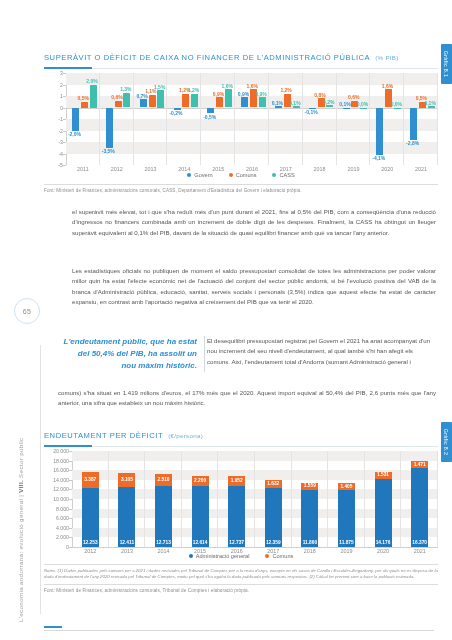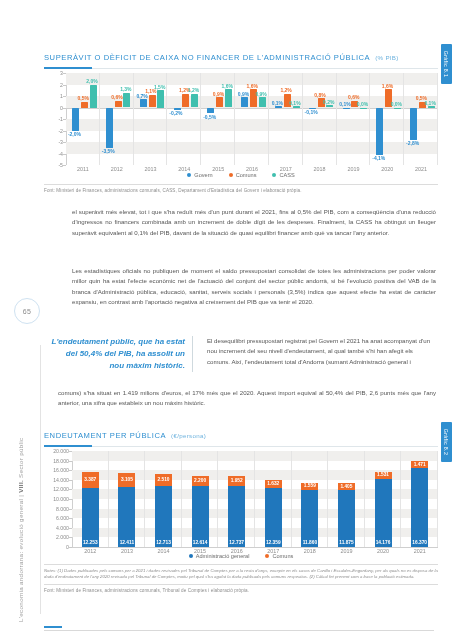--- a/index.html
+++ b/index.html
@@ -302,27 +302,27 @@
         </div>
       </div>
 
     <div class="src-rule" style="margin-top:6px;"></div>
     <div class="src" style="margin-top:3px;">Font: Ministeri de Finances, administracions comunals, CASS, Departament d'Estadística del Govern i elaboració pròpia.</div>
   </div>
 
   <div class="body-col" style="left:72px;right:16px;top:207px;">el superàvit més elevat, tot i que s'ha reduït més d'un punt durant el 2021, fins al 0,5% del PIB, com a conseqüència d'una reducció d'ingressos no financers combinada amb un increment de doble dígit de les despeses. Finalment, la CASS ha obtingut un lleuger superàvit equivalent al 0,1% del PIB, davant de la situació de quasi equilibri financer amb què va tancar l'any anterior.</div>
   <div class="body-col" style="left:72px;right:16px;top:266px;">Les estadístiques oficials no publiquen de moment el saldo pressupostari consolidat de totes les administracions per poder valorar millor quin ha estat l'efecte econòmic net de l'actuació del conjunt del sector públic andorrà, si bé l'evolució positiva del VAB de la branca d'Administració pública, educació, sanitat, serveis socials i personals (3,5%) indica que aquest efecte ha estat de caràcter expansiu, en contrast amb l'aportació negativa al creixement del PIB que va tenir el 2020.</div>
 
-  <div class="pullquote" style="left:50px;width:135px;top:336px;">L'endeutament públic, que ha estat del 50,4% del PIB, ha assolit un nou màxim històric.</div>
+  <div class="pullquote" style="left:62px;width:135px;top:336px;">L'endeutament públic, que ha estat del 50,4% del PIB, ha assolit un nou màxim històric.</div>
   <div class="body-col" style="left:207px;right:16px;top:336px;text-align:left;">El desequilibri pressupostari registrat pel Govern el 2021 ha anat acompanyat d'un nou increment del seu nivell d'endeutament, al qual també s'hi han afegit els comuns. Així, l'endeutament total d'Andorra (sumant Administració general i</div>
   <div class="body-col" style="left:58px;right:16px;top:388px;">comuns) s'ha situat en 1.419 milions d'euros, el 17% més que el 2020. Aquest import equival al 50,4% del PIB, 2,6 punts més que l'any anterior, una xifra que estableix un nou màxim històric.</div>
 
   <div class="chart-block" style="top:424px;">
     <div class="chart-head">
-      <span class="chart-title">ENDEUTAMENT PER PÚBLICA</span><span class="chart-unit">(€/persona)</span>
+      <span class="chart-title">ENDEUTAMENT PER DÈFICIT</span><span class="chart-unit">(€/persona)</span>
       <div class="chart-tab">
         <span>Gràfic 8.2</span>
       </div>
     </div>
 
     <div class="plot" id="plot2" style="height:96px;margin-top:4px;">
       <div class="axis-y" id="c2-yaxis" style="width:28px;">
           <i style="top: 0px;">20.000</i>
           <i style="top: 9.6px;">18.000</i>
           <i style="top: 19.2px;">16.000</i>

